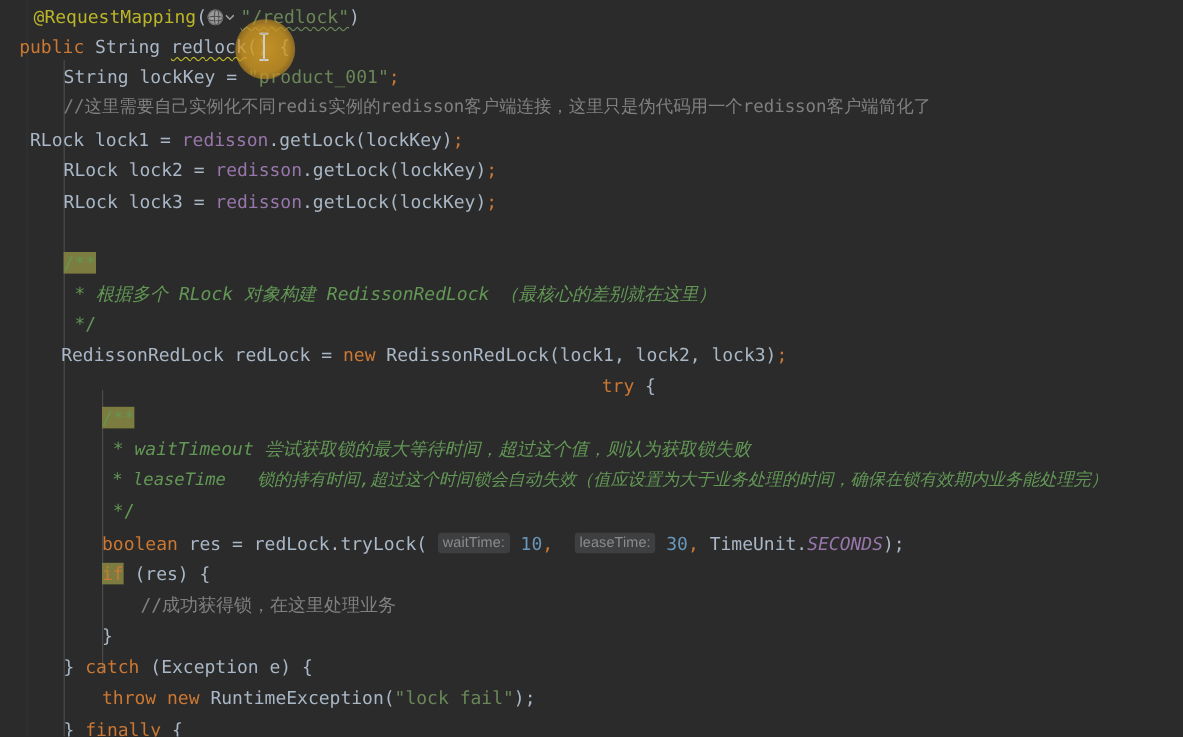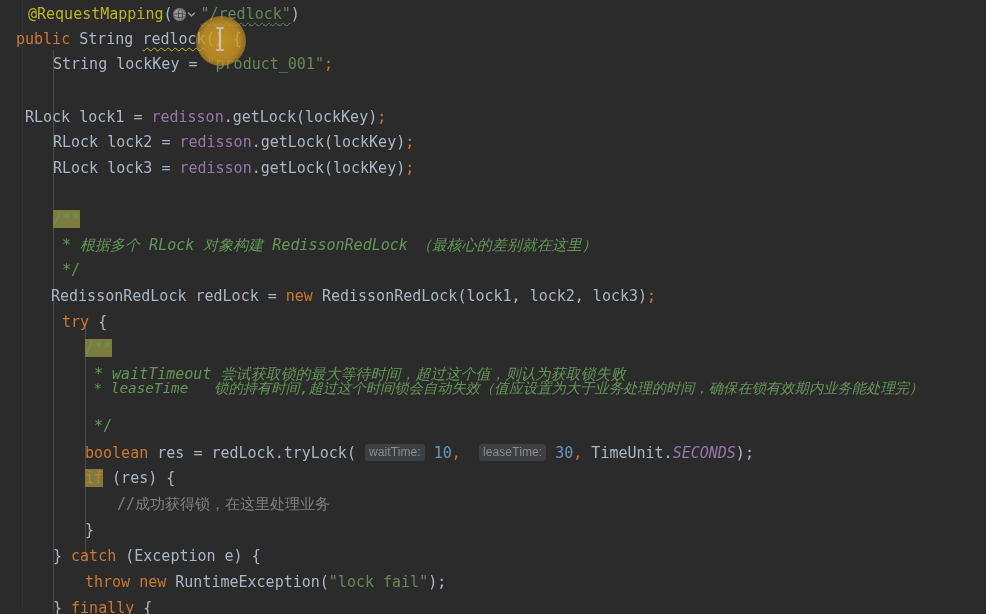--- a/index.html
+++ b/index.html
@@ -172,42 +172,43 @@
   <div class="code-layer">
 
     <div class="line" style="top:2px;"><span class="anno">@RequestMapping</span><span class="punct">(</span><span class="gutter-icon"><span class="globe"></span><span class="chevron"><svg width="7" height="7" viewBox="0 0 7 7">
               <path d="M0.5 2 L3.5 5 L6.5 2" stroke="#9a9a9a" stroke-width="1.3" fill="none" stroke-linecap="round" stroke-linejoin="round"></path>
             </svg></span></span><span class="str wavy">"/redlock"</span><span class="punct">)</span></div>
 
     <div class="line" style="top:27px;"><span class="kw">public</span> <span class="ident">String</span> <span class="ident wavy-y">redlock</span><span class="punct">()</span> <span class="punct">{</span></div>
 
     <div class="line" style="top:52px; padding-left:53px;"><span class="ident">String</span> <span class="ident">lockKey</span> <span class="punct">=</span> <span class="str">"product_001"</span><span class="semi">;</span></div>
 
+    <div class="line" style="top:77px; padding-left:53px; font-family:'DejaVu Sans Mono','Liberation Mono',monospace; font-size:14.5px;"><span class="cmt">//这里需要自己实例化不同redis实例的redisson客户端连接，这里只是伪代码用一个redisson客户端简化了</span></div>
 
     <div class="line" style="top:105px; padding-left:25px;"><span class="ident">RLock</span> <span class="ident">lock1</span> <span class="punct">=</span> <span class="field">redisson</span><span class="ident">.getLock(lockKey)</span><span class="semi">;</span></div>
 
     <div class="line" style="top:130px; padding-left:53px;"><span class="ident">RLock</span> <span class="ident">lock2</span> <span class="punct">=</span> <span class="field">redisson</span><span class="ident">.getLock(lockKey)</span><span class="semi">;</span></div>
 
     <div class="line" style="top:156px; padding-left:53px;"><span class="ident">RLock</span> <span class="ident">lock3</span> <span class="punct">=</span> <span class="field">redisson</span><span class="ident">.getLock(lockKey)</span><span class="semi">;</span></div>
 
     <div class="line" style="top:207px; padding-left:53px;"><span class="doctag hl">/**</span></div>
 
     <div class="line" style="top:233px; padding-left:53px;"><span class="doc"> * 根据多个 RLock 对象构建 RedissonRedLock （最核心的差别就在这里）</span></div>
 
     <div class="line" style="top:258px; padding-left:53px;"><span class="doctag"> */</span></div>
 
     <div class="line" style="top:284px; padding-left:51px;"><span class="ident">RedissonRedLock</span> <span class="ident">redLock</span> <span class="punct">=</span> <span class="kw">new</span> <span class="ident">RedissonRedLock(lock1, lock2, lock3)</span><span class="semi">;</span></div>
 
-    <div class="line" style="top:310px; padding-left:62px;"><span class="kw">try</span> <span class="punct">{</span></div>
+    <div class="line" style="top:310px; padding-left:62px;text-align:center;"><span class="kw">try</span> <span class="punct">{</span></div>
 
     <div class="line" style="top:336px; padding-left:85px;"><span class="doctag hl">/**</span></div>
 
     <div class="line" style="top:362px; padding-left:85px;"><span class="doc"> * waitTimeout 尝试获取锁的最大等待时间，超过这个值，则认为获取锁失败</span></div>
 
-    <div class="line" style="top:376px; padding-left:85px; font-size:14.3px;"><span class="doc"> * leaseTime   锁的持有时间,超过这个时间锁会自动失效（值应设置为大于业务处理的时间，确保在锁有效期内业务能处理完）</span></div>
+    <div class="line" style="top:388px; padding-left:85px; font-size:14.3px;"><span class="doc"> * leaseTime   锁的持有时间,超过这个时间锁会自动失效（值应设置为大于业务处理的时间，确保在锁有效期内业务能处理完）</span></div>
 
     <div class="line" style="top:414px; padding-left:85px;"><span class="doctag"> */</span></div>
 
     <div class="line" style="top:440px; padding-left:85px;"><span class="kw">boolean</span> <span class="ident">res</span> <span class="punct">=</span> <span class="ident">redLock.tryLock(</span> <span class="hint">waitTime:</span> <span class="num">10</span><span class="semi">,</span>  <span class="hint">leaseTime:</span> <span class="num">30</span><span class="semi">,</span> <span class="ident">TimeUnit.</span><span class="statfld">SECONDS</span><span class="punct">);</span></div>
 
     <div class="line" style="top:466px; padding-left:85px;"><span class="kw hl">if</span><span class="punct"> (res) {</span></div>
 
     <div class="line" style="top:492px; padding-left:117px;"><span class="cmt">//成功获得锁，在这里处理业务</span></div>
 
     <div class="line" style="top:518px; padding-left:85px;"><span class="punct">}</span></div>

